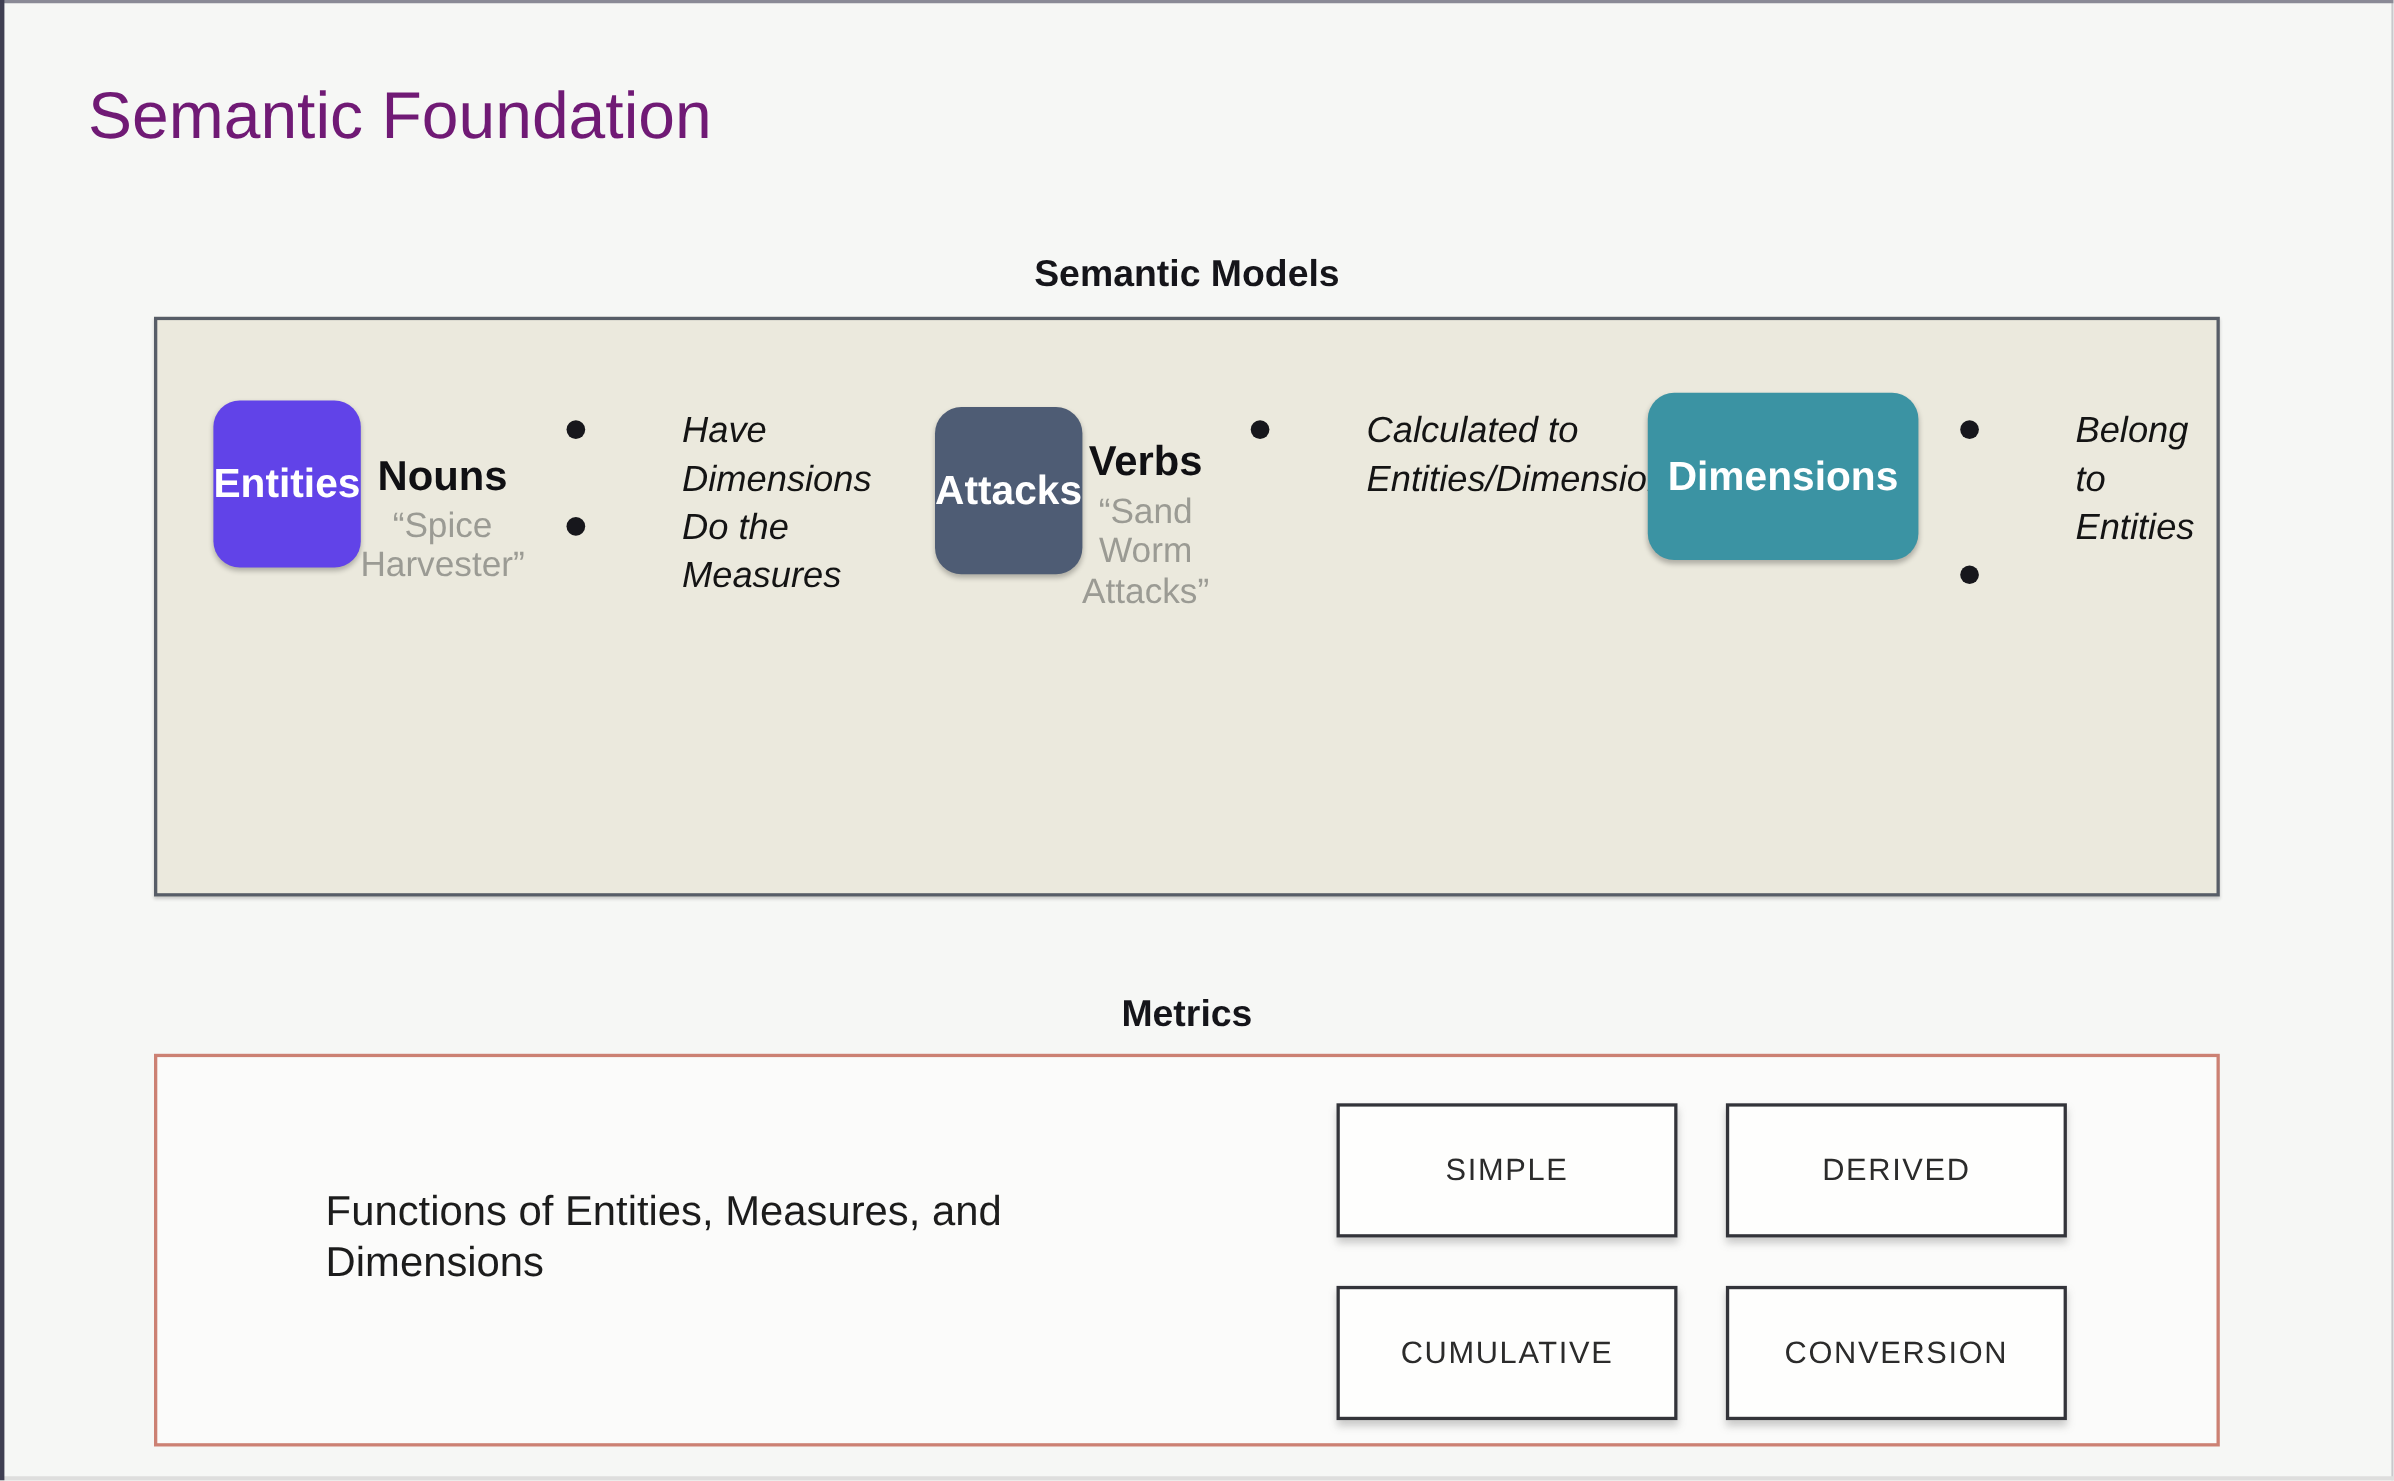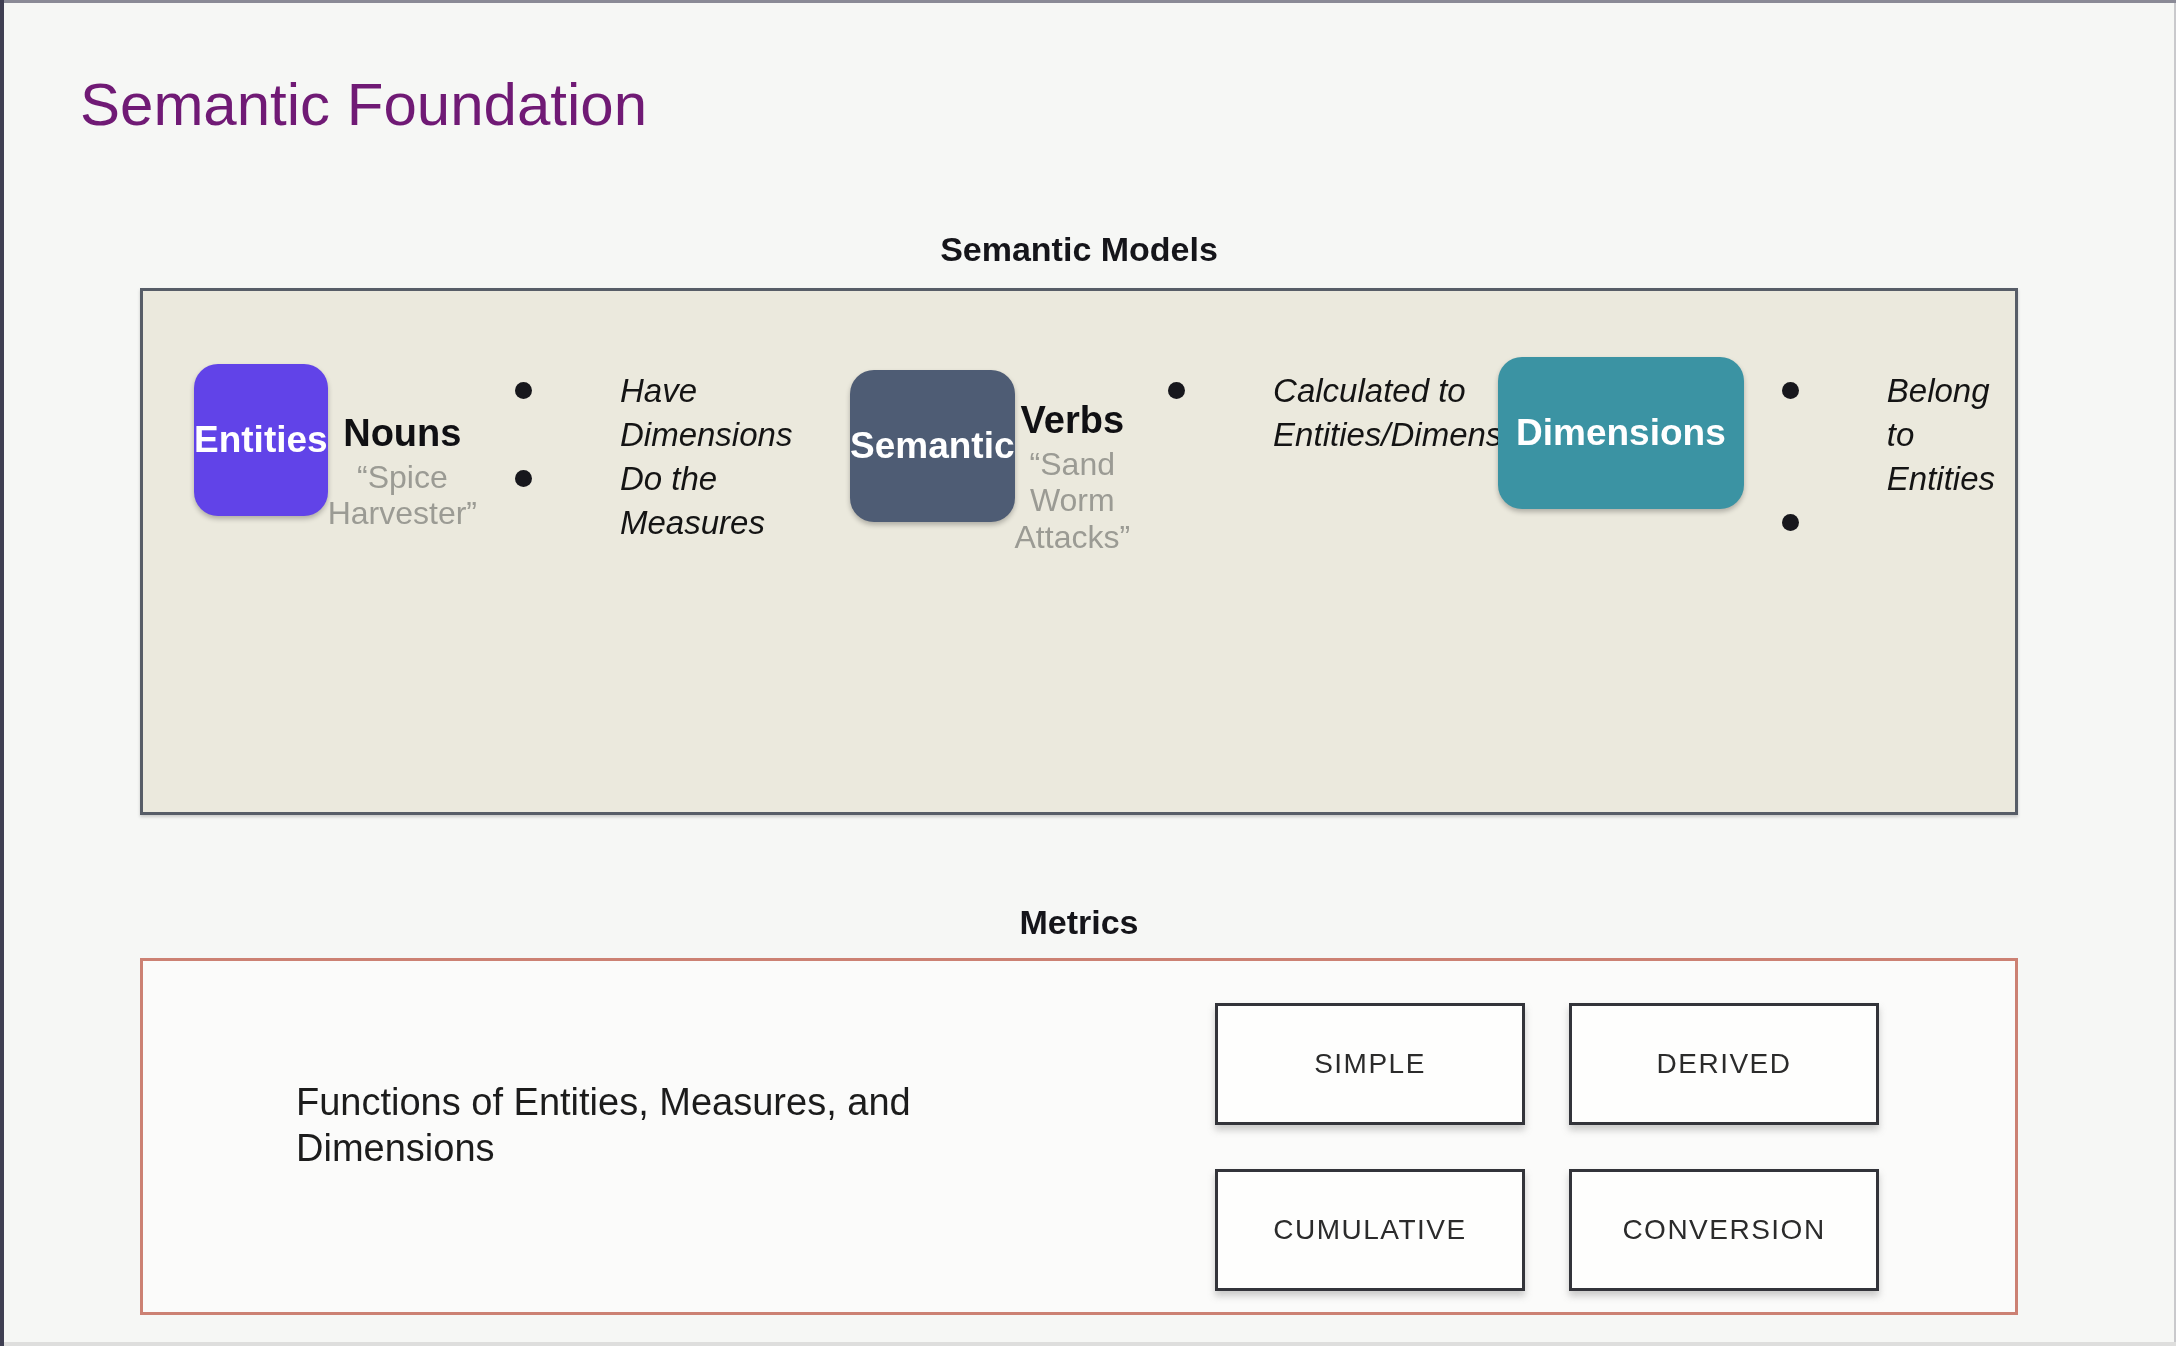--- a/index.html
+++ b/index.html
@@ -113,21 +113,21 @@
           <span class="bullet-text">Have Dimensions</span>
         </div>
         <div class="bullet-row">
           <span class="bullet-dot"></span>
           <span class="bullet-text">Do the Measures</span>
         </div>
       </div>
     </div>
 
     <div class="sm-col c2">
-      <div class="pill" style="background-color: rgb(78, 92, 116);">Semantic</div>
+      <div class="pill" style="background-color: rgb(78, 92, 116);">Attacks</div>
       <div class="col-sub">
         <div class="col-subheading">Verbs</div>
         <div class="col-quote">“Sand Worm Attacks”</div>
       </div>
       <div class="bullets">
         <div class="bullet-row">
           <span class="bullet-dot"></span>
           <span class="bullet-text">Calculated to Entities/Dimensions</span>
         </div>
       </div>

